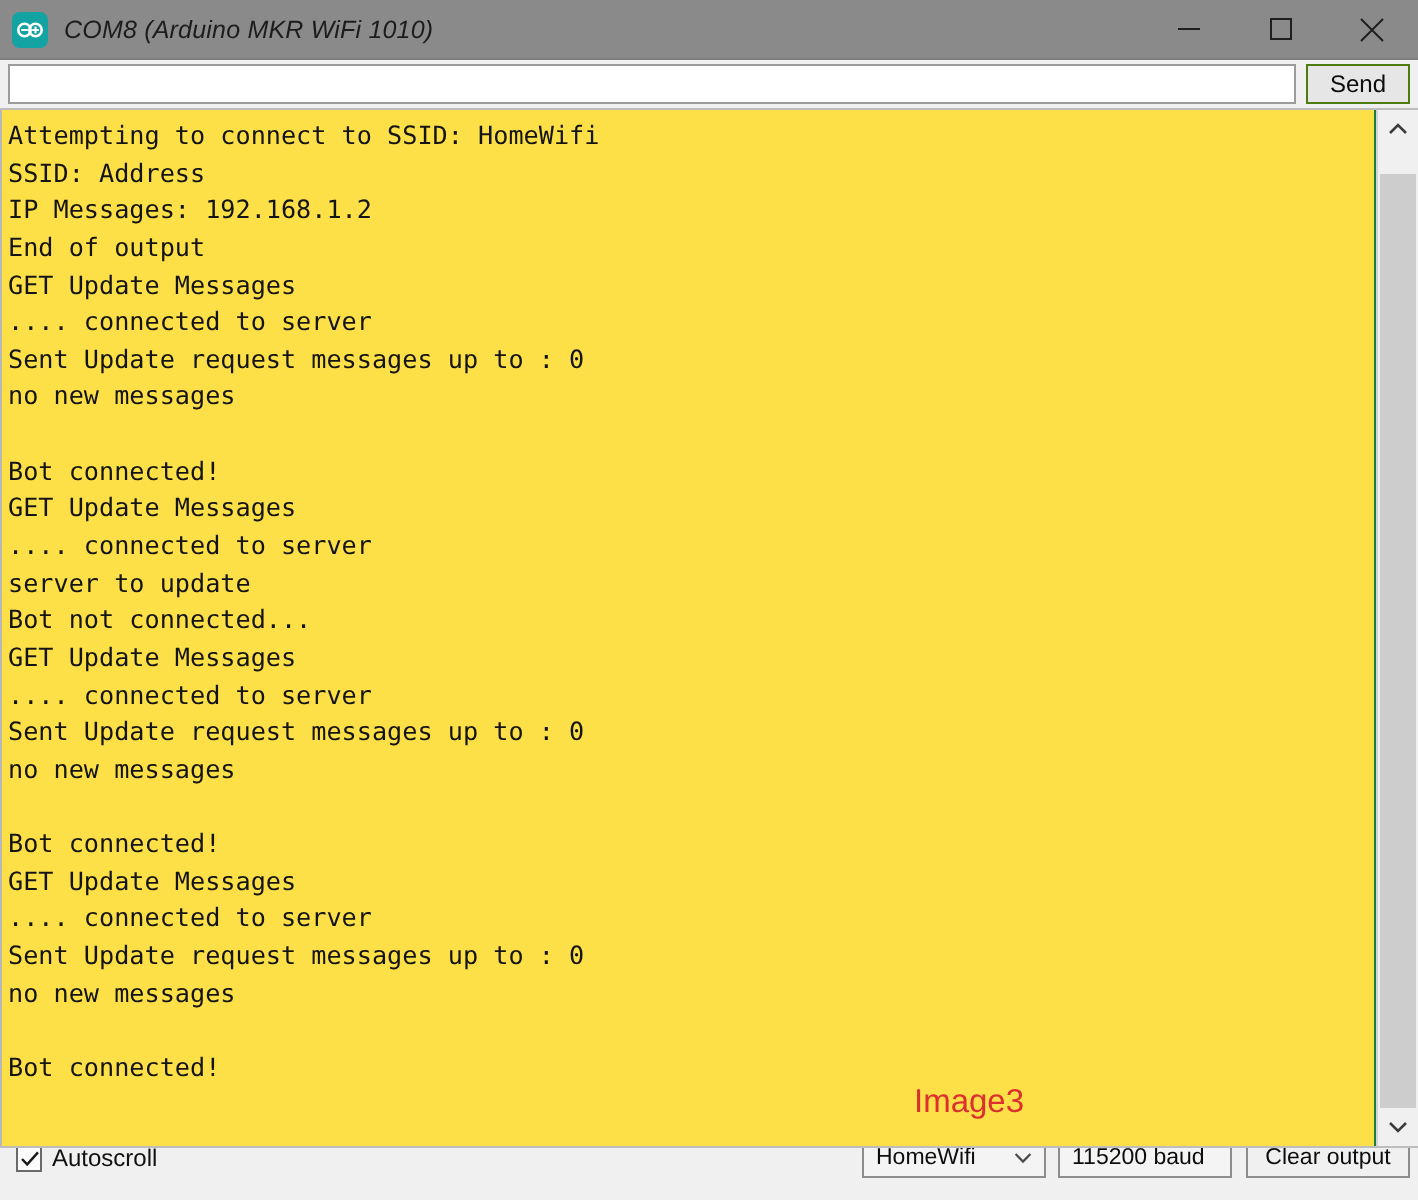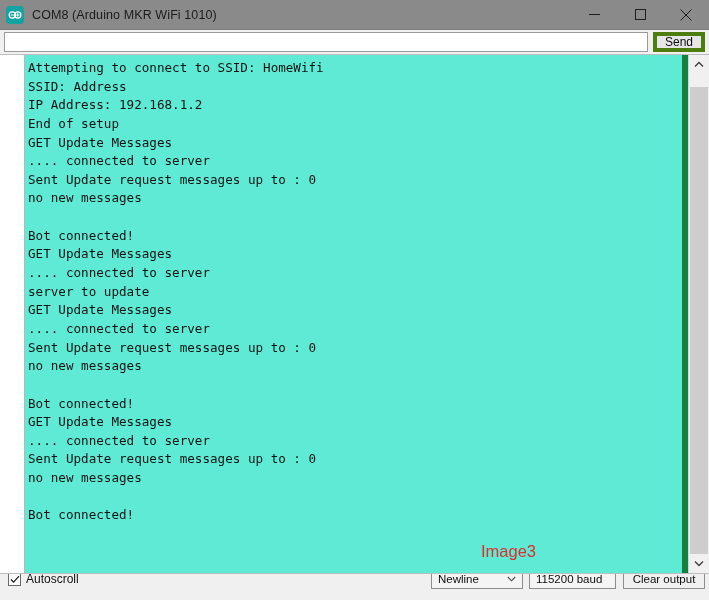--- a/index.html
+++ b/index.html
@@ -44,20 +44,21 @@
     align-items: center;
     justify-content: center;
     flex: 0 0 18px;
   }
   .app-icon svg { display:block; }
   .title-text {
     font-size: 12.5px;
     color: #1c1c1c;
     white-space: nowrap;
     letter-spacing: 0.1px;
+    font-style: italic;
   }
   .titlebar-spacer { flex: 1 1 auto; }
   .win-btn {
     width: 46px;
     height: 29px;
     display: flex;
     align-items: center;
     justify-content: center;
     color: #1f1f1f;
   }
@@ -83,21 +84,21 @@
     font-size: 12px;
     padding: 0 3px;
     color: #000;
     outline: none;
   }
   .send-btn {
     flex: 0 0 52px;
     height: 20px;
     margin-left: 5px;
     background: #e6e6e6;
-    border: 4px solid #4d7c0f;
+    border: 1px solid #4d7c0f;
     box-sizing: border-box;
     font-family: "Liberation Sans", sans-serif;
     font-size: 12px;
     color: #0c0c0c;
     display: flex;
     align-items: center;
     justify-content: center;
     padding: 0;
   }
 
@@ -107,28 +108,27 @@
     display: flex;
     background: #ffffff;
     border-top: 1px solid #bdbdbd;
     border-bottom: 1px solid #bdbdbd;
     position: relative;
     overflow: hidden;
     min-height: 0;
   }
   .console {
     flex: 1 1 auto;
-    background: #5eead4;
+    background: #fde047;
     border-left: 1px solid #b7b7b7;
-    border-right: 6px solid #15803d;
+    border-right: 1px solid #15803d;
     box-sizing: border-box;
     position: relative;
     overflow: hidden;
     padding: 4px 0 0 3px;
-    margin-left: 24px;
   }
   .log-line {
     font-family: "DejaVu Sans Mono", monospace;
     font-size: 12.6px;
     line-height: 18.65px;
     color: #141414;
     white-space: pre;
     letter-spacing: 0px;
     height: 18.65px;
   }
@@ -284,31 +284,32 @@
   <div class="sendrow">
     <input class="send-input" type="text" value="" placeholder="" style="">
     <button class="send-btn">Send</button>
   </div>
 
   <div class="console-wrap">
     <div class="console">
       <div id="log-lines">
           <div class="log-line">Attempting to connect to SSID: HomeWifi</div>
           <div class="log-line">SSID: Address</div>
-          <div class="log-line">IP Address: 192.168.1.2</div>
-          <div class="log-line">End of setup</div>
+          <div class="log-line">IP Messages: 192.168.1.2</div>
+          <div class="log-line">End of output</div>
           <div class="log-line">GET Update Messages</div>
           <div class="log-line">.... connected to server</div>
           <div class="log-line">Sent Update request messages up to : 0</div>
           <div class="log-line">no new messages</div>
           <div class="log-line"></div>
           <div class="log-line">Bot connected!</div>
           <div class="log-line">GET Update Messages</div>
           <div class="log-line">.... connected to server</div>
           <div class="log-line">server to update</div>
+          <div class="log-line">Bot not connected...</div>
           <div class="log-line">GET Update Messages</div>
           <div class="log-line">.... connected to server</div>
           <div class="log-line">Sent Update request messages up to : 0</div>
           <div class="log-line">no new messages</div>
           <div class="log-line"></div>
           <div class="log-line">Bot connected!</div>
           <div class="log-line">GET Update Messages</div>
           <div class="log-line">.... connected to server</div>
           <div class="log-line">Sent Update request messages up to : 0</div>
           <div class="log-line">no new messages</div>
@@ -341,21 +342,21 @@
     <div class="autoscroll">
       <div class="checkbox">
         <svg width="10" height="9" viewBox="0 0 10 9">
             <path d="M1 4.5 L3.6 7.2 L9 1.2" stroke="#1b1b1b" stroke-width="1.2" fill="none"></path>
           </svg>
       </div>
       <span class="autoscroll-label">Autoscroll</span>
     </div>
     <div class="status-spacer"></div>
     <div class="combo combo-newline">
-      <span class="cb-label">Newline</span>
+      <span class="cb-label">HomeWifi</span>
       <span class="cb-arrow">
         <svg width="9" height="6" viewBox="0 0 9 6">
             <path d="M0.8 1 L4.5 4.8 L8.2 1" stroke="#4a4a4a" stroke-width="1.1" fill="none"></path>
           </svg>
       </span>
     </div>
     <div class="combo combo-baud">
       <span class="cb-label">115200 baud</span>
       <span class="cb-arrow">
         <svg width="9" height="6" viewBox="0 0 9 6">

